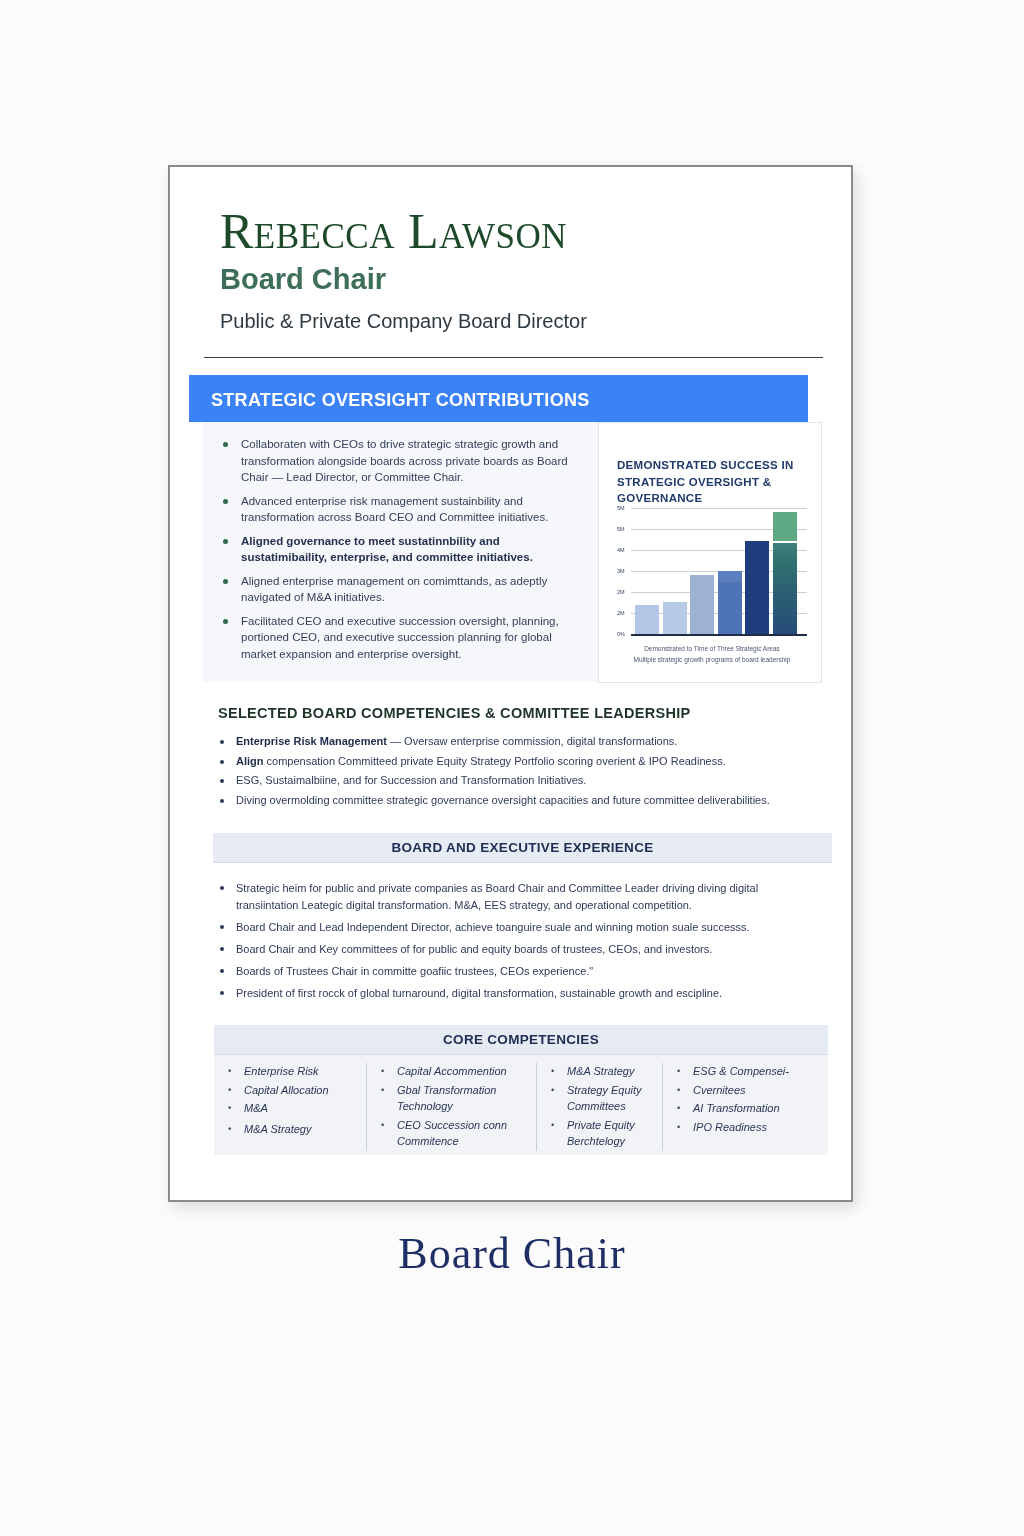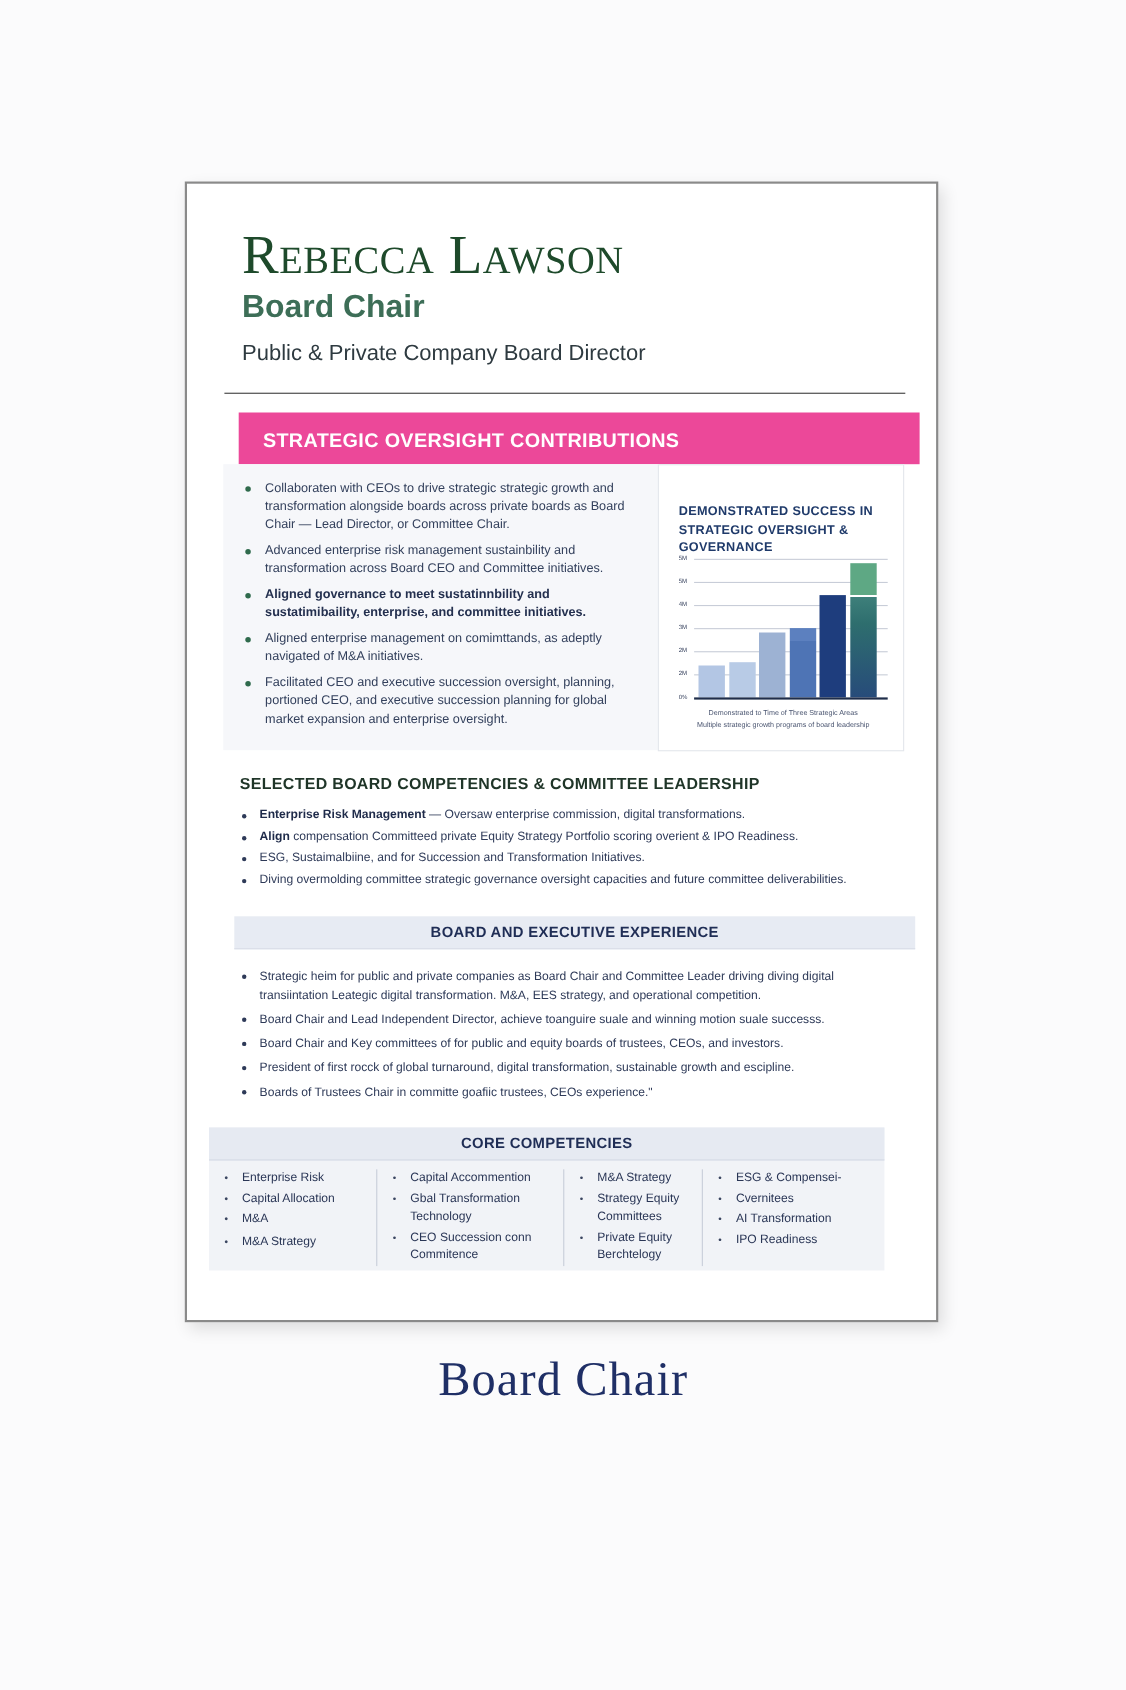--- a/index.html
+++ b/index.html
@@ -24,22 +24,22 @@
     }
     .tagline {
       position: absolute; left: 50px; top: 143px;
       font-size: 20px; color: #2e3a40; white-space: nowrap;
     }
     .rule {
       position: absolute; left: 34px; top: 190px; width: 619px; height: 1px; background: #3d3d3d;
     }
 
     .sec1-header {
-      position: absolute; left: 47px; top: 208px; width: 619px; height: 47px;
-      background: #ec4899; color: #ffffff; font-size: 18px; font-weight: bold;
+      position: absolute; left: 19px; top: 208px; width: 619px; height: 47px;
+      background: #3b82f6; color: #ffffff; font-size: 18px; font-weight: bold;
       letter-spacing: 0.3px; padding: 15px 22px; white-space: nowrap;
     }
     .sec1-body {
       position: absolute; left: 33px; top: 255px; width: 395px; height: 260px;
       background: #f6f7fa; padding: 14px 18px 0 18px;
     }
     .sec1-body ul { list-style: none; }
     .sec1-body li {
       position: relative; padding-left: 20px; font-size: 11.5px; line-height: 16.5px;
       color: #33405c; margin-bottom: 7px;
@@ -93,35 +93,35 @@
     .sec3-list li {
       position: relative; padding-left: 18px; font-size: 11px; line-height: 16.5px;
       color: #2e3a58; margin-bottom: 5.5px;
     }
     .sec3-list li::before {
       content: ""; position: absolute; left: 2px; top: 6px; width: 4px; height: 4px;
       border-radius: 50%; background: #2e3a58;
     }
 
     .core {
-      position: absolute; left: 20px; top: 858px; width: 614px; height: 130px;
+      position: absolute; left: 44px; top: 858px; width: 614px; height: 130px;
       background: #f1f3f7;
     }
     .core-header {
       height: 30px; background: #e6eaf2; border-bottom: 1px solid #d5dae5;
       text-align: center; font-size: 13.5px; font-weight: bold; color: #1f2d55;
       line-height: 30px; letter-spacing: 0.3px;
     }
     .core-cols { display: flex; padding-top: 8px; }
     .core-col { padding: 0 10px 0 14px; border-right: 1px solid #c8ced9; height: 88px; }
     .core-col:last-child { border-right: none; }
     .core-col ul { list-style: none; }
     .core-col li {
       position: relative; padding-left: 16px; font-size: 11px; line-height: 16.5px;
-      color: #2a3656; font-weight: bold; margin-bottom: 2px;
+      color: #2a3656; font-weight: bold; margin-bottom: 2px; font-style: italic;
     }
     .core-col li::before {
       content: "•"; position: absolute; left: 0; top: 0; font-size: 9px; color: #3a4560;
     }
     .core-col li span { font-weight: normal; }
 
     .caption {
       position: absolute; left: 0; top: 1228px; width: 1024px; text-align: center;
       font-family: "Liberation Serif", "DejaVu Serif", serif; font-size: 44px;
       color: #1f2f66; letter-spacing: 1px;
@@ -185,22 +185,22 @@
     <li><b>Align</b><span> compensation Committeed private Equity Strategy Portfolio scoring overient &amp; IPO Readiness.</span></li>
     <li><span>ESG, Sustaimalbiine, and for Succession and Transformation Initiatives.</span></li>
     <li><span>Diving overmolding committee strategic governance oversight capacities and future committee deliverabilities.</span></li>
   </ul>
 
   <div class="sec3-header">BOARD AND EXECUTIVE EXPERIENCE</div>
   <ul class="sec3-list">
     <li>Strategic heim for public and private companies as Board Chair and Committee Leader driving diving digital transiintation Leategic digital transformation. M&amp;A, EES strategy, and operational competition.</li>
     <li>Board Chair and Lead Independent Director, achieve toanguire suale and winning motion suale successs.</li>
     <li>Board Chair and Key committees of for public and equity boards of trustees, CEOs, and investors.</li>
+    <li>Boards of Trustees Chair in committe goafiic trustees, CEOs experience."</li>
     <li>President of first rocck of global turnaround, digital transformation, sustainable growth and escipline.</li>
-    <li>Boards of Trustees Chair in committe goafiic trustees, CEOs experience."</li>
   </ul>
 
   <div class="core">
     <div class="core-header">CORE COMPETENCIES</div>
     <div class="core-cols">
       <div class="core-col" style="width:153px">
         <ul>
           <li><span>Enterprise Risk</span></li>
           <li><span>Capital Allocation</span></li>
           <li style="margin-bottom:4px"><span>M&amp;A</span></li>

